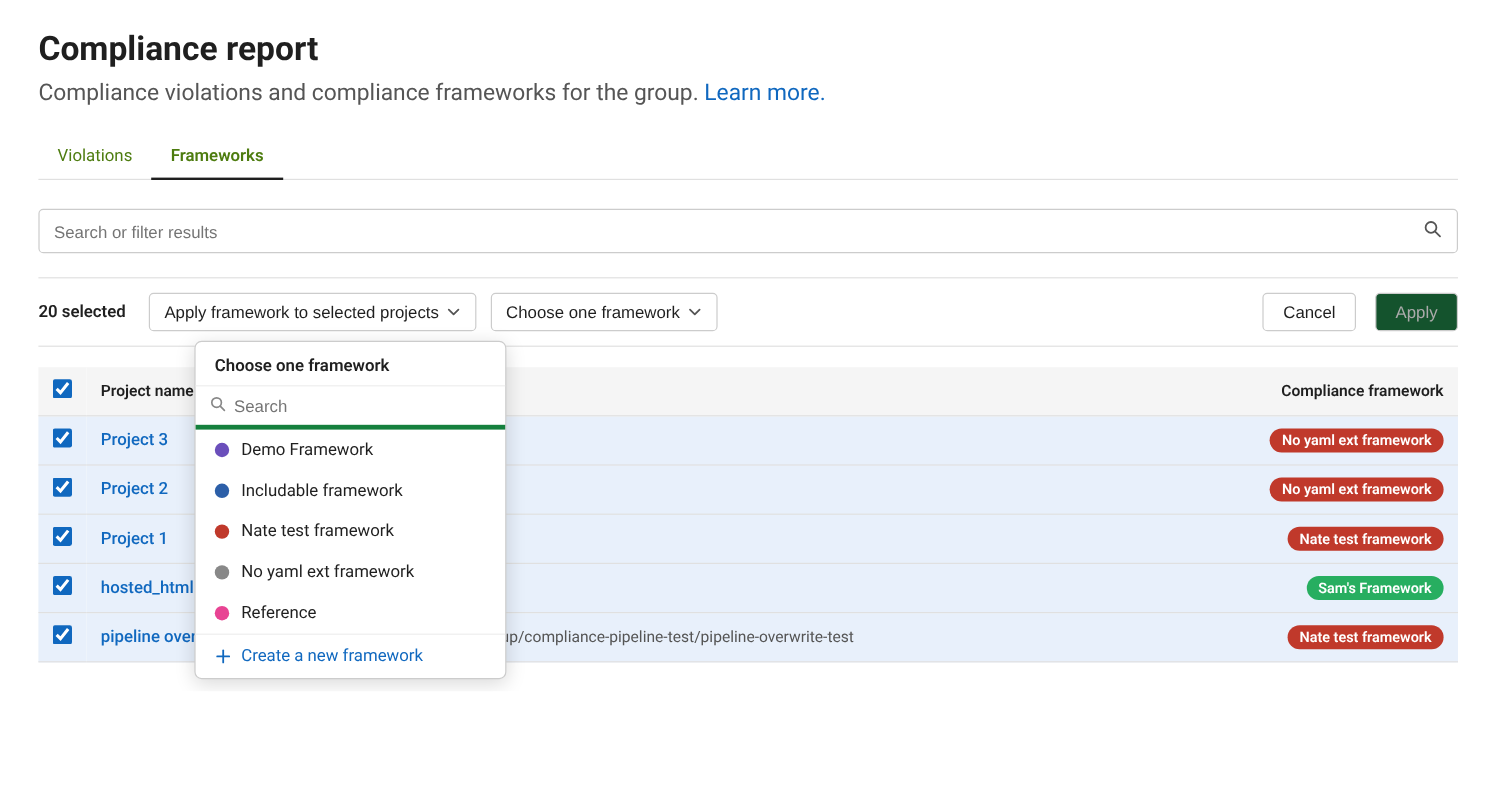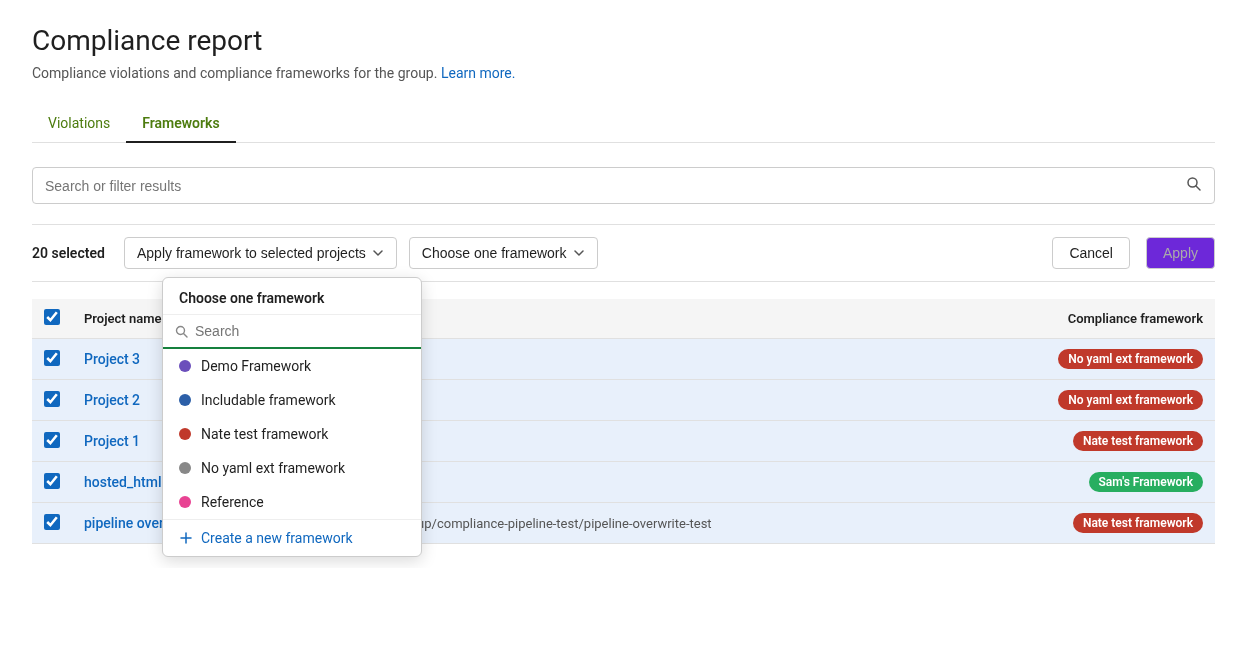--- a/index.html
+++ b/index.html
@@ -1,60 +1,60 @@
 <!DOCTYPE html>
 <html><head>
   <meta charset="utf-8">
   <style>
     * { box-sizing: border-box; margin: 0; padding: 0; }
     body { font-family: -apple-system, BlinkMacSystemFont, 'Segoe UI', Roboto, sans-serif; font-size: 14px; color: #1f1f1f; background: #fff; }
 
     .page { padding: 24px 32px; max-width: 1247px; }
 
-    .page-title { font-size: 28px; font-weight: 400; color: #1f1f1f; margin-bottom: 8px; }
-    .page-subtitle { font-size: 14px; color: #555; margin-bottom: 24px; }
+    .page-title { font-size: 28px; font-weight: 700; color: #1f1f1f; margin-bottom: 8px; }
+    .page-subtitle { font-size: 19px; color: #555; margin-bottom: 24px; }
     .page-subtitle a { color: #1068bf; text-decoration: none; }
 
     .tabs { display: flex; border-bottom: 1px solid #e0e0e0; margin-bottom: 24px; }
     .tab { padding: 10px 16px; font-size: 14px; cursor: pointer; color: #4d7c0f; border-bottom: 2px solid transparent; margin-bottom: -1px; }
     .tab.active { color: #4d7c0f; font-weight: 600; border-bottom: 2px solid #1f1f1f; }
 
     .search-bar { display: flex; align-items: center; border: 1px solid #ccc; border-radius: 4px; padding: 8px 12px; margin-bottom: 20px; }
     .search-bar input { border: none; outline: none; flex: 1; font-size: 14px; color: #555; }
     .search-icon-btn { background: none; border: none; cursor: pointer; color: #555; }
 
     .toolbar { display: flex; align-items: center; gap: 12px; padding: 12px 0; border-top: 1px solid #e0e0e0; border-bottom: 1px solid #e0e0e0; margin-bottom: 17px; position: relative; }
     .selected-count { font-size: 14px; font-weight: 600; min-width: 80px; }
 
     .dropdown-btn { display: flex; align-items: center; gap: 6px; padding: 7px 12px; border: 1px solid #ccc; border-radius: 4px; background: #fff; cursor: pointer; font-size: 14px; color: #1f1f1f; white-space: nowrap; }
     .dropdown-btn svg { flex-shrink: 0; }
 
     .toolbar-right { margin-left: auto; display: flex; gap: 16px; }
     .btn-cancel { padding: 7px 16px; border: 1px solid #ccc; border-radius: 4px; background: #fff; cursor: pointer; font-size: 14px; color: #1f1f1f; }
-    .btn-apply { padding: 7px 16px; border: 1px solid #ccc; border-radius: 4px; background: #6d28d9; cursor: pointer; font-size: 14px; color: #aaa; }
+    .btn-apply { padding: 7px 16px; border: 1px solid #ccc; border-radius: 4px; background: #14532d; cursor: pointer; font-size: 14px; color: #aaa; }
 
     .table { width: 100%; border-collapse: collapse; }
     .table th { text-align: left; padding: 10px 12px; font-size: 13px; font-weight: 600; color: #1f1f1f; border-bottom: 1px solid #e0e0e0; background: #f5f5f5; }
     .table td { padding: 10px 12px; border-bottom: 1px solid #e0e0e0; font-size: 14px; vertical-align: middle; }
     .table tr.selected td { background: #e8f0fb; }
 
     .project-link { color: #1068bf; text-decoration: none; font-weight: 500; }
 
     .path-text { color: #555; font-size: 13px; }
 
     .badge { display: inline-flex; align-items: center; padding: 3px 10px; border-radius: 12px; font-size: 12px; font-weight: 600; color: #fff; white-space: nowrap; }
     .badge-red { background: #c0392b; }
     .badge-green { background: #27ae60; }
 
     .checkbox { width: 16px; height: 16px; accent-color: #1068bf; cursor: pointer; }
 
     
     .dropdown-popup { position: absolute; top: 52px; left: 130px; width: 260px; background: #fff; border: 1px solid #ccc; border-radius: 6px; box-shadow: 0 4px 16px rgba(0,0,0,0.15); z-index: 100; }
     .popup-title { padding: 12px 16px 8px; font-size: 14px; font-weight: 600; color: #1f1f1f; border-bottom: 1px solid #eee; }
-    .popup-search { display: flex; align-items: flex-end; padding: 8px 12px; border-bottom: 2px solid #15803d; }
+    .popup-search { display: flex; align-items: flex-start; padding: 8px 12px; border-bottom: 4px solid #15803d; }
     .popup-search input { border: none; outline: none; font-size: 14px; flex: 1; color: #555; }
     .popup-search svg { color: #888; margin-right: 6px; }
 
     .popup-list { max-height: 220px; overflow-y: auto; }
     .popup-item { display: flex; align-items: center; gap: 10px; padding: 9px 16px; cursor: pointer; font-size: 14px; color: #1f1f1f; }
 
     .dot { width: 12px; height: 12px; border-radius: 50%; flex-shrink: 0; }
     .dot-purple { background: #6b4fbb; }
     .dot-blue { background: #4a90d9; }
     .dot-dark-blue { background: #2c5fa8; }

